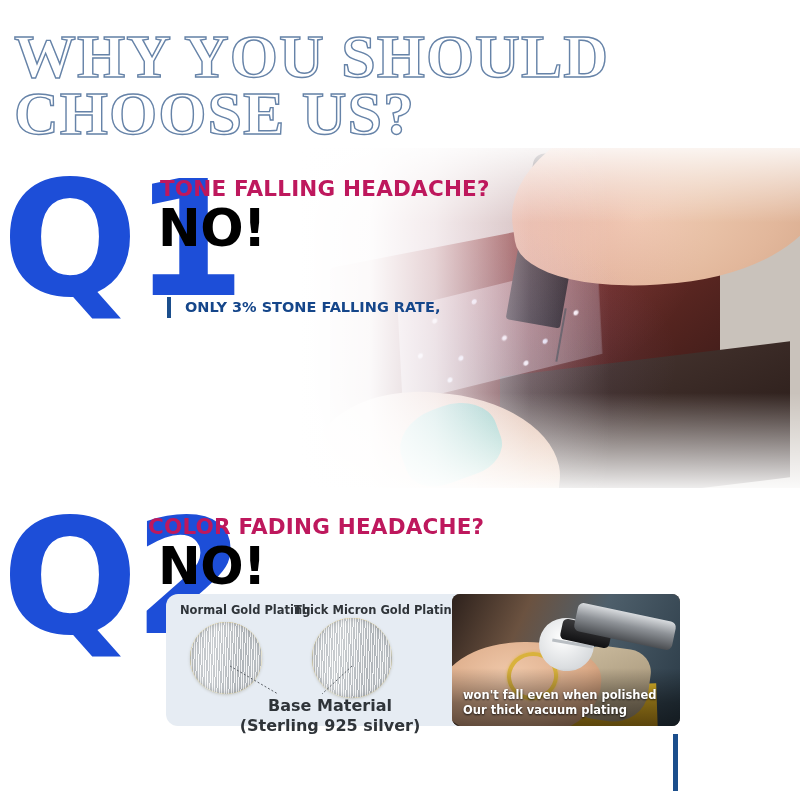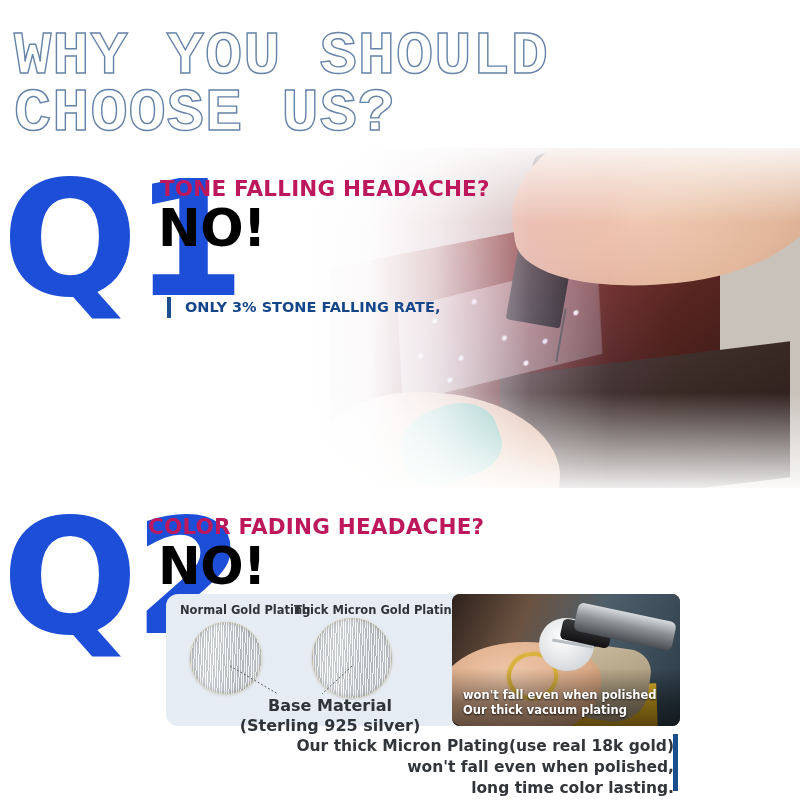--- a/index.html
+++ b/index.html
@@ -22,21 +22,21 @@
   
   #headline {
     position: absolute;
     left: 14px;
     top: 28px;
     width: 770px;
     line-height: 0.92;
     font-weight: 700;
     font-size: 62px;
     letter-spacing: 1px;
-    font-family: Liberation Mono, monospace;
+    font-family: Liberation Serif, serif;
     color: transparent;
     -webkit-text-stroke: 1.4px #6683a8;
     text-transform: uppercase;
     user-select: none;
   }
   #headline .hl-line { display: block; white-space: nowrap; }
 
   
   .q-mark {
     position: absolute;
@@ -374,20 +374,15 @@
     <div class="shaft"></div>
     <div class="handpiece-black"></div>
     <div class="handpiece"></div>
     <div class="cap-shade"></div>
     <div id="photo-caption">
       <div>won't fall even when polished</div>
       <div>Our thick vacuum plating</div>
     </div>
   </div>
 
-  <div id="bottom-statement">
-    <div>Our thick Micron Plating(use real 18k gold)</div>
-    <div>won't fall even when polished,</div>
-    <div>long time color lasting.</div>
-  </div>
   <div id="bottom-bar"></div>
 
 </div>
 
 </body></html>

